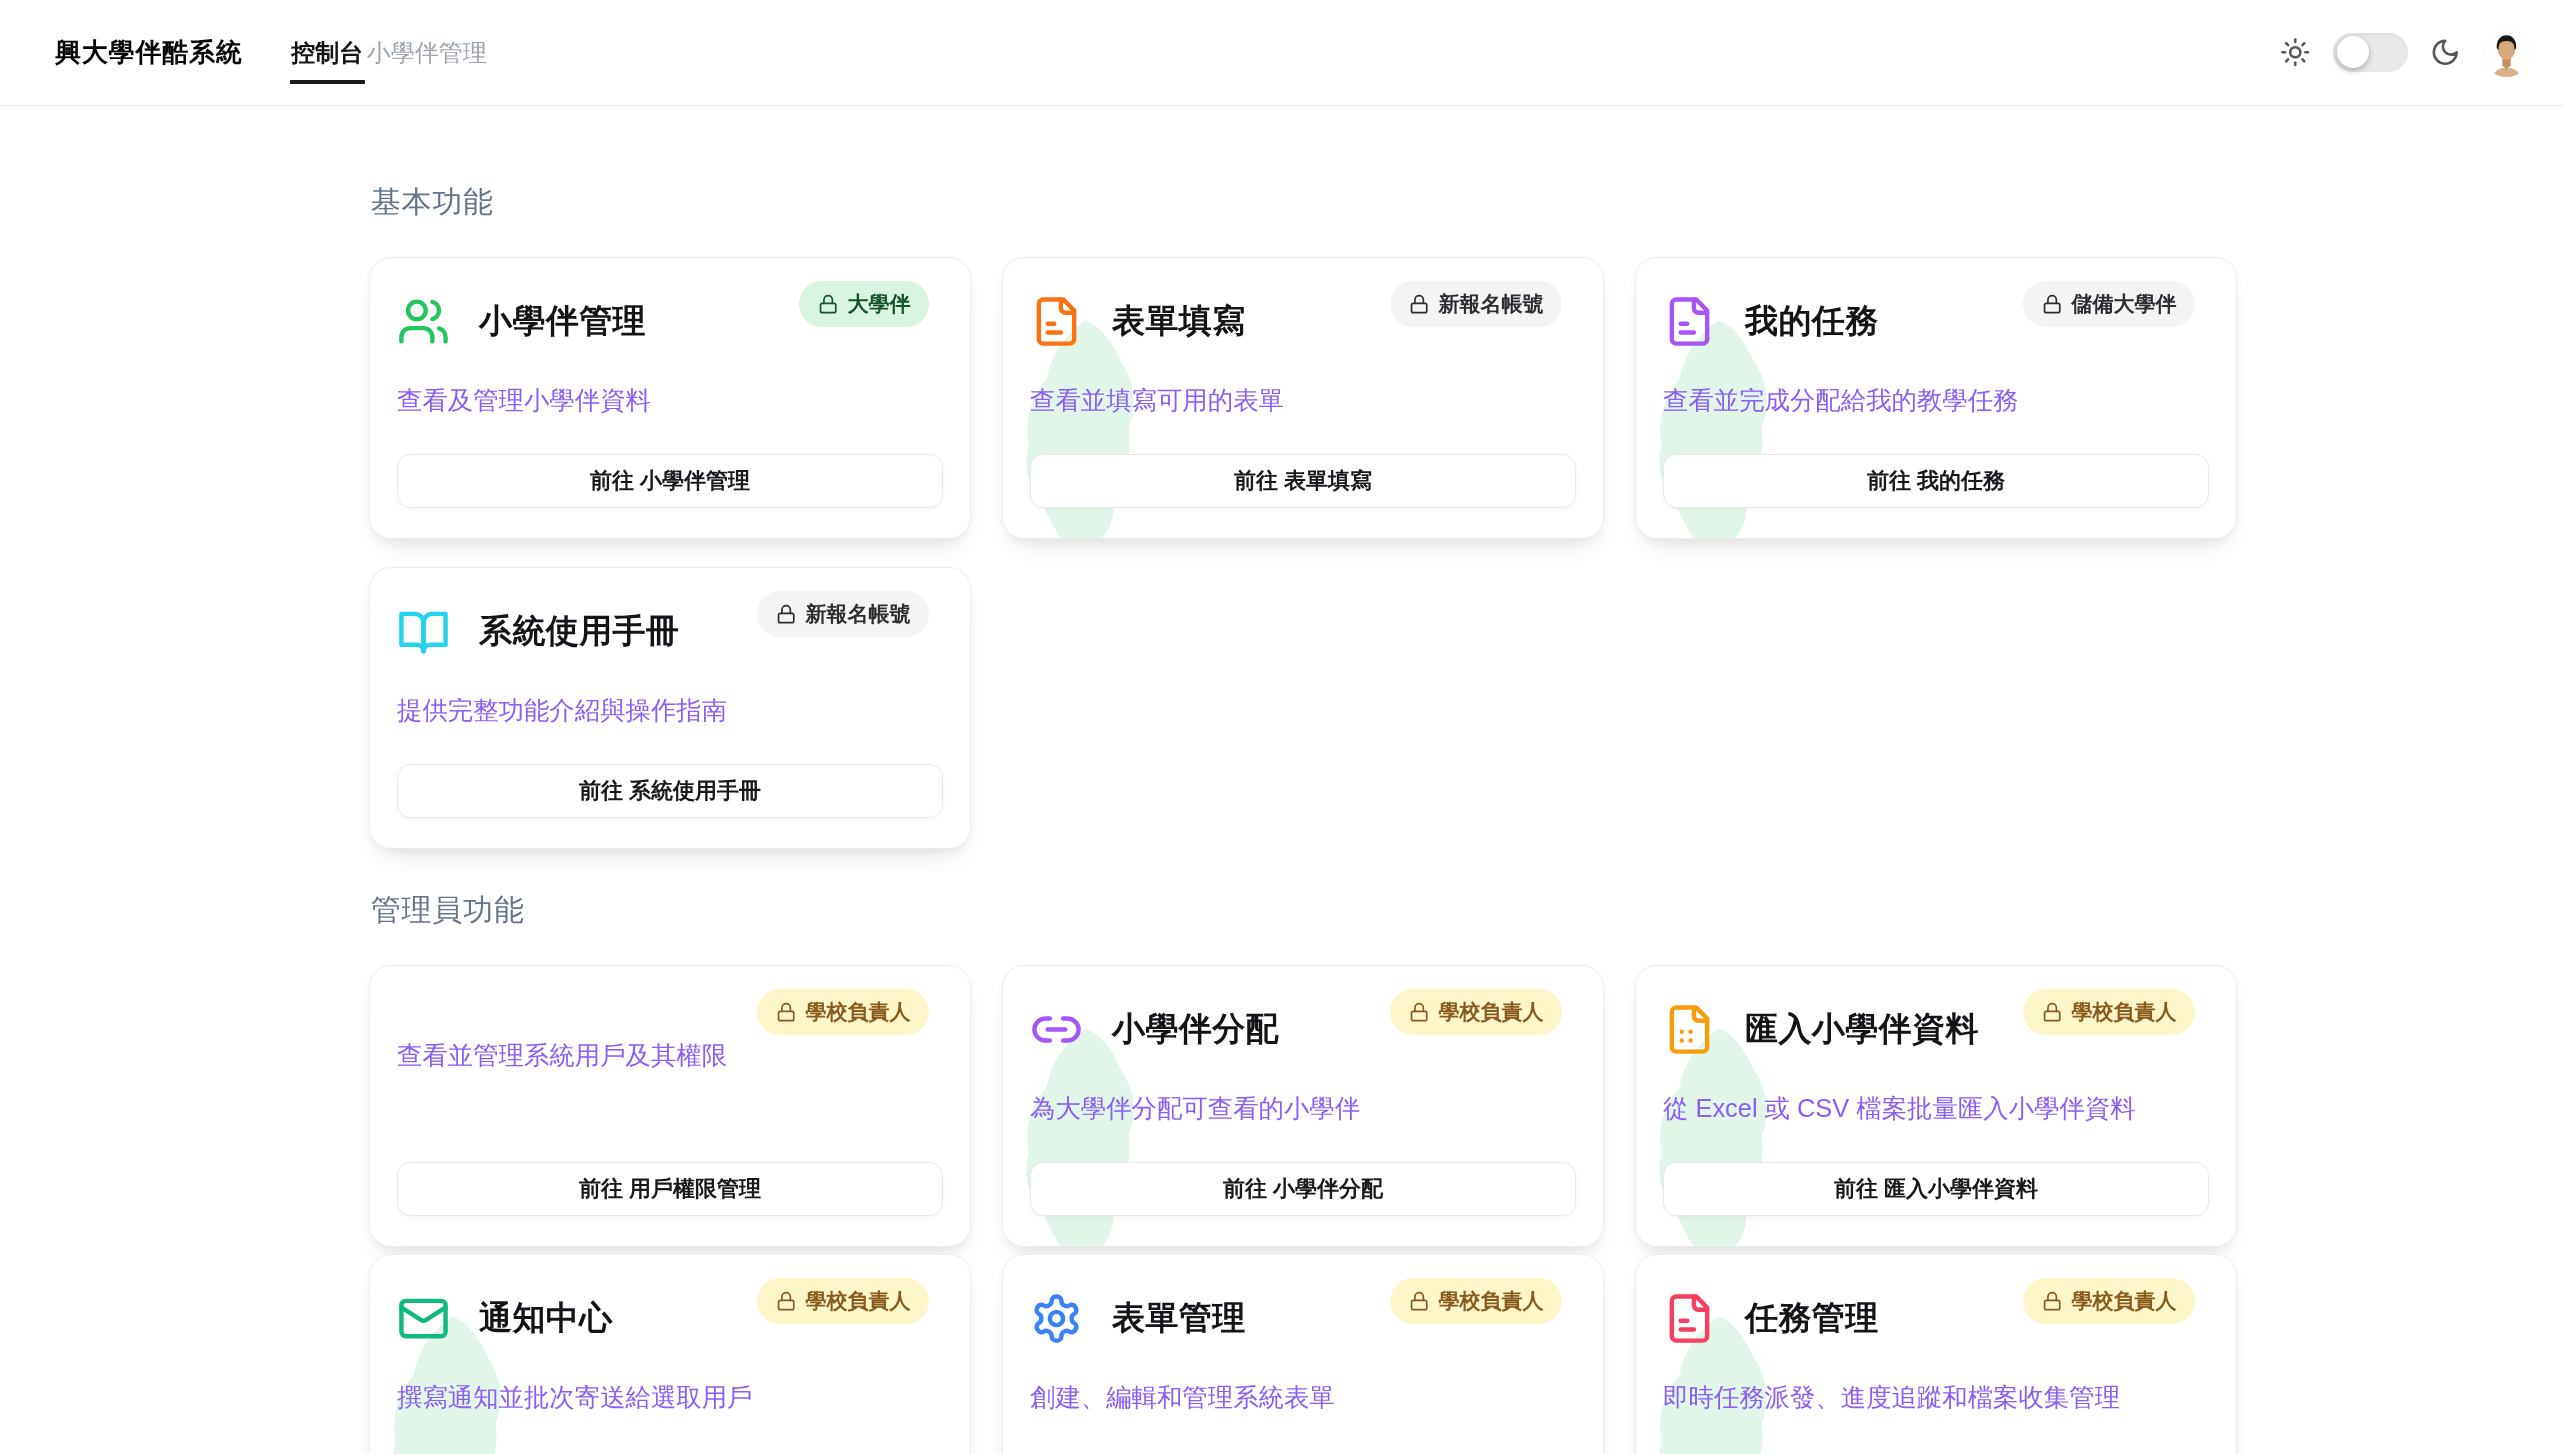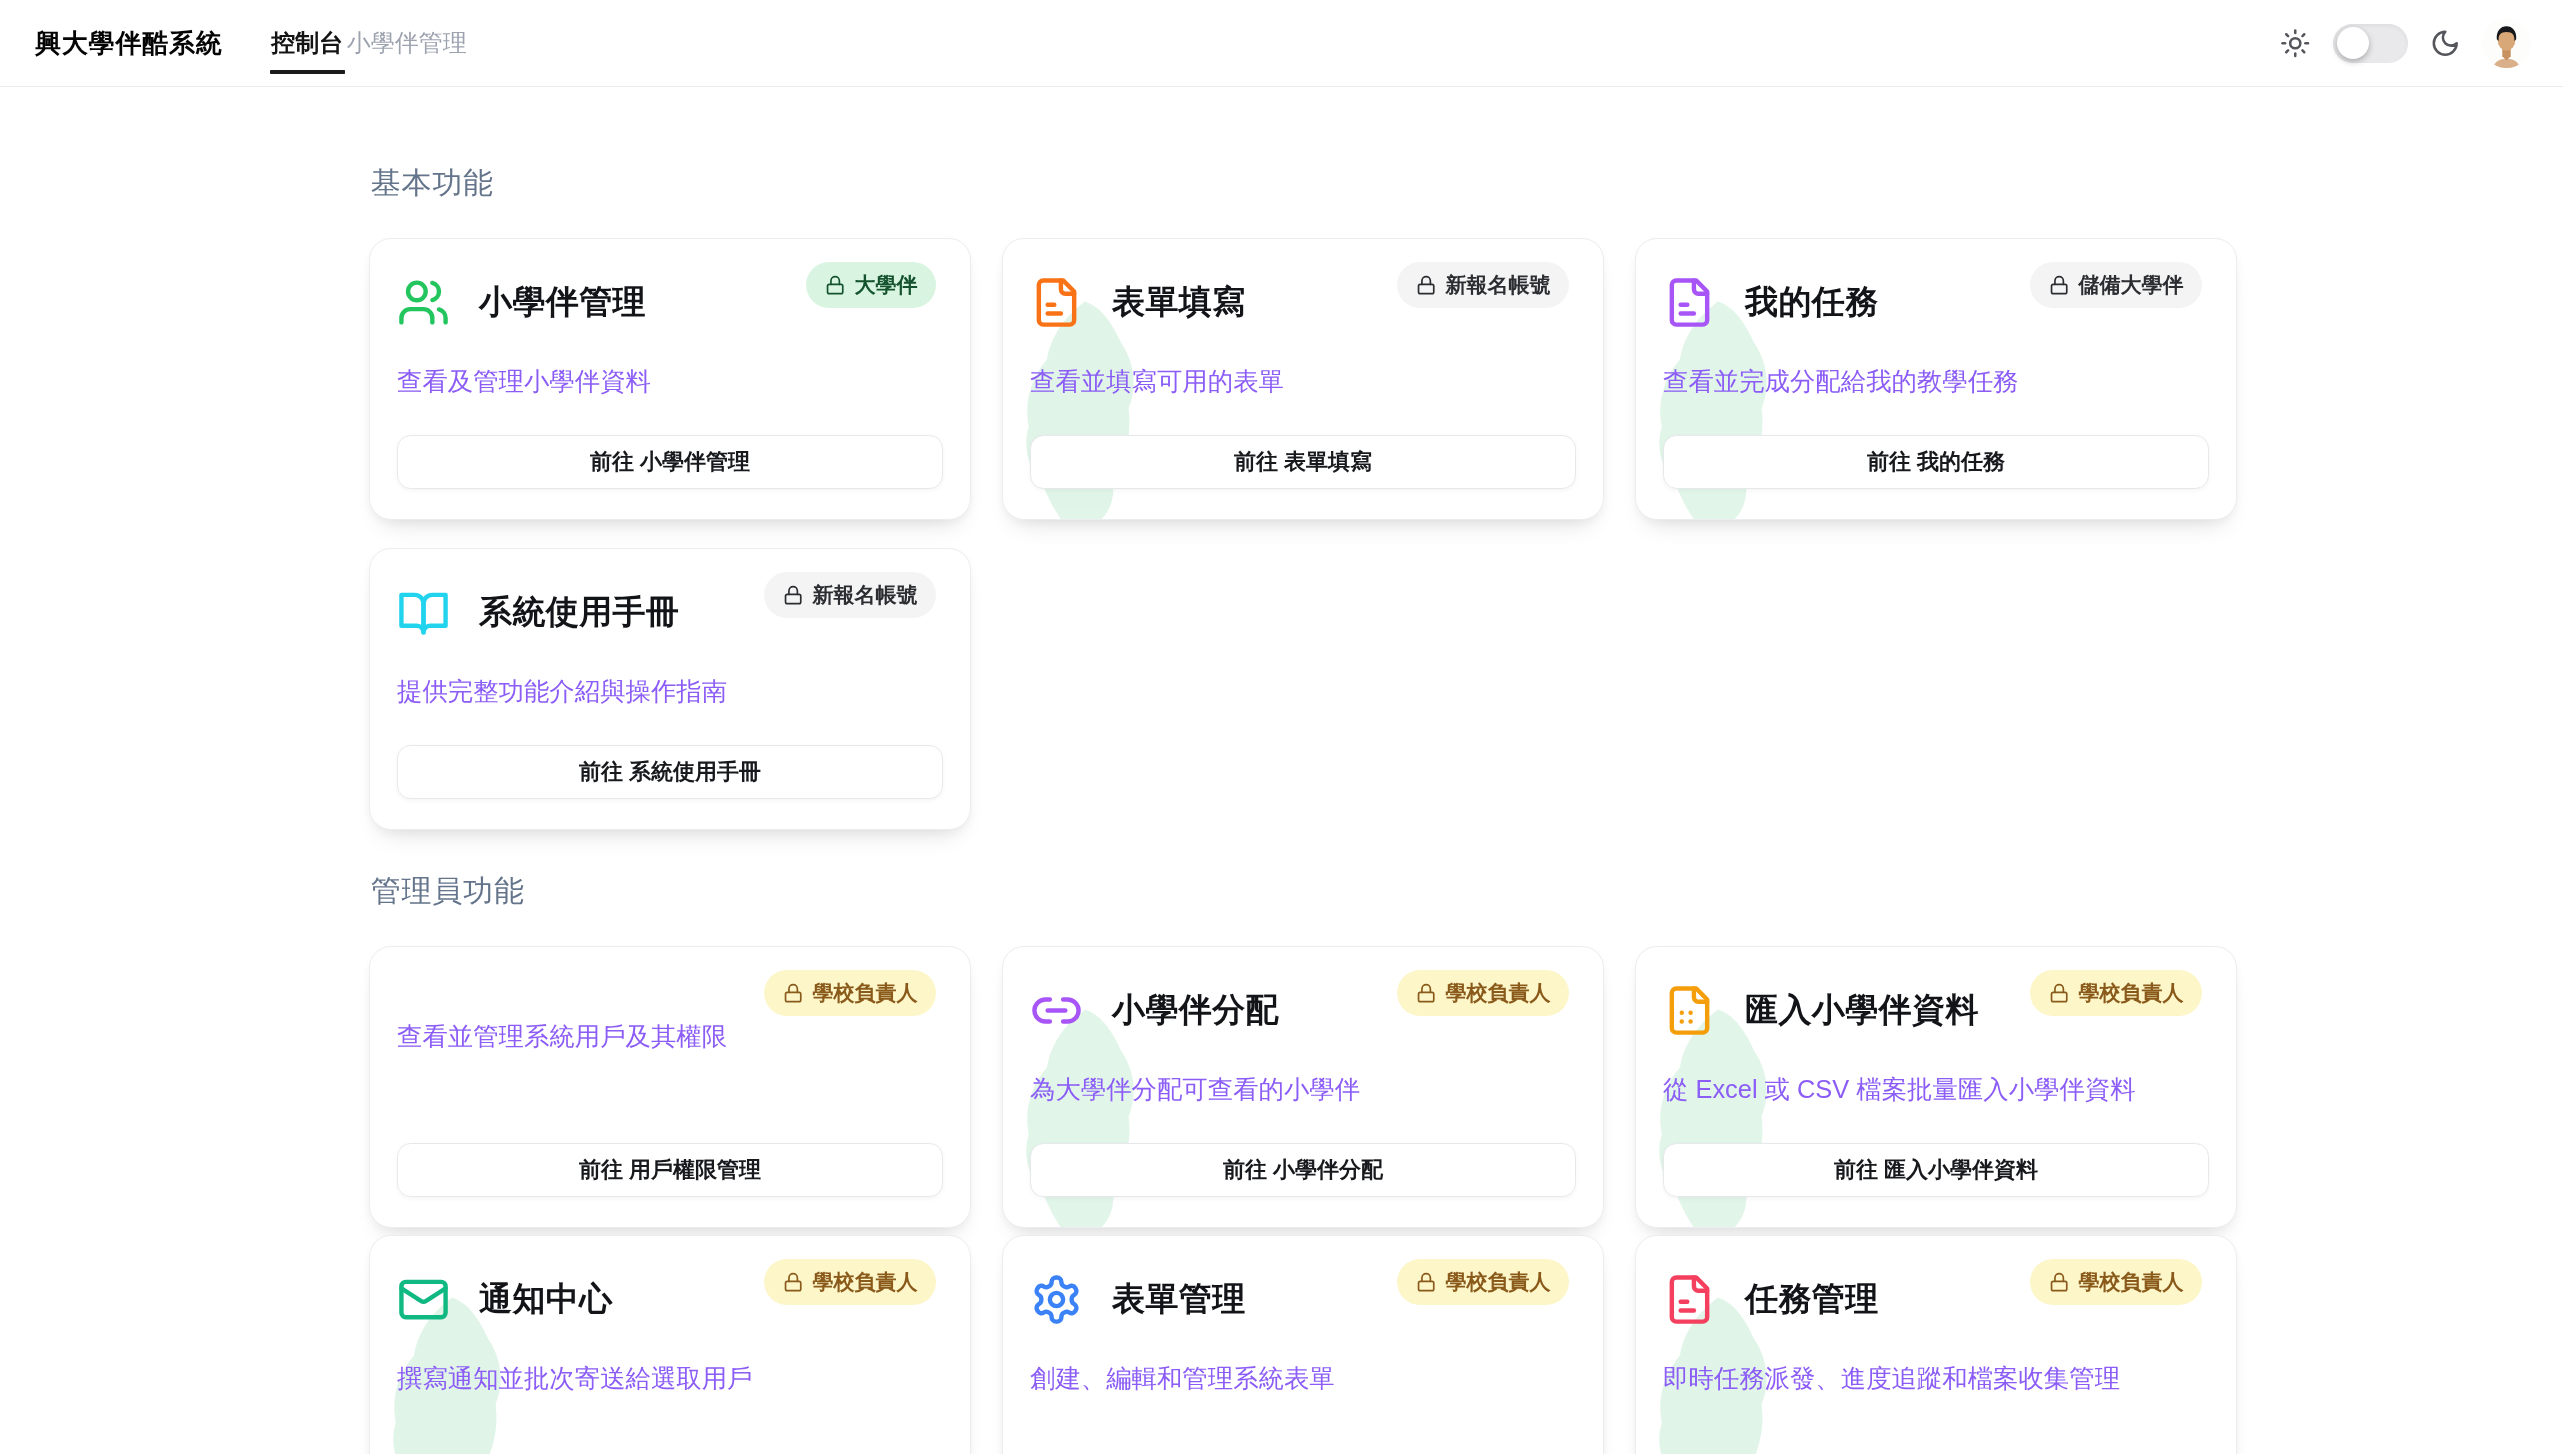--- a/index.html
+++ b/index.html
@@ -5,22 +5,22 @@
   * { box-sizing: border-box; }
   html,body { margin:0; padding:0; }
   body {
     width:2563px; height:1454px; overflow:hidden;
     background:#ffffff; color:#111;
     font-family:"Liberation Sans","DejaVu Sans",sans-serif;
   }
 
   
   .header {
-    height:87px; border-bottom:1.7px solid #ebebeb;
-    display:flex; align-items:center; padding:0 32px 0 35px;
+    height:106px; border-bottom:1.7px solid #ebebeb;
+    display:flex; align-items:center; padding:0 32px 0 55px;
     background:#fff;
   }
   .app-title { font-size:26px; font-weight:700; color:#050505; letter-spacing:0.8px; cursor:pointer; }
   .nav { display:flex; margin-left:47px; align-items:center; }
   .tab { font-size:24px; color:#9ca3af; position:relative; cursor:pointer; padding:3.4px 1.7px; }
   .tab.active { color:#141414; font-weight:600; }
   .tab.active::after {
     content:""; position:absolute; left:0; right:0; bottom:-12px; height:4.2px;
     background:#1b1b1b; border-radius:0.8px;
   }
@@ -55,21 +55,21 @@
     border:1.7px solid #ecedf0; border-radius:22px;
     padding:37px 27px 30.5px; display:flex; flex-direction:column; overflow:hidden;
     box-shadow:0 15.3px 25.4px -13.6px rgba(0,0,0,.14), 0 3.4px 8.5px rgba(0,0,0,.035);
   }
   .watermark { position:absolute; left:-5.1px; bottom:-30.5px; width:214px; height:254px; pointer-events:none; opacity:.6; }
   .icon-row { display:flex; align-items:center; gap:29px; position:relative; }
   .card-icon { width:53px; height:53px; flex:none; display:flex; }
   .card-icon svg { width:53px; height:53px; }
   .card-title { font-size:33px; font-weight:700; color:#121418; margin:0; letter-spacing:0.4px; }
   .badge {
-    position:absolute; top:23px; right:34px; height:46px; padding:0 18.6px;
+    position:absolute; top:23px; right:41px; height:46px; padding:0 18.6px;
     border-radius:23px; display:inline-flex; align-items:center; gap:9.3px;
     font-size:21px; font-weight:600; z-index:2; white-space:nowrap;
   }
   .badge svg { width:20.3px; height:20.3px; }
   .desc { margin:36px 0 0; font-size:25.4px; color:#8b5cf6; line-height:1.3; position:relative; }
   .go-btn {
     margin-top:auto; height:54px; flex:none; border-radius:13.6px;
     border:1.7px solid #e6e8eb; background:#fff; font-family:inherit;
     font-size:22px; font-weight:600; color:#17191c; cursor:pointer; position:relative;
     box-shadow:0 1.7px 4.2px rgba(0,0,0,.04);

